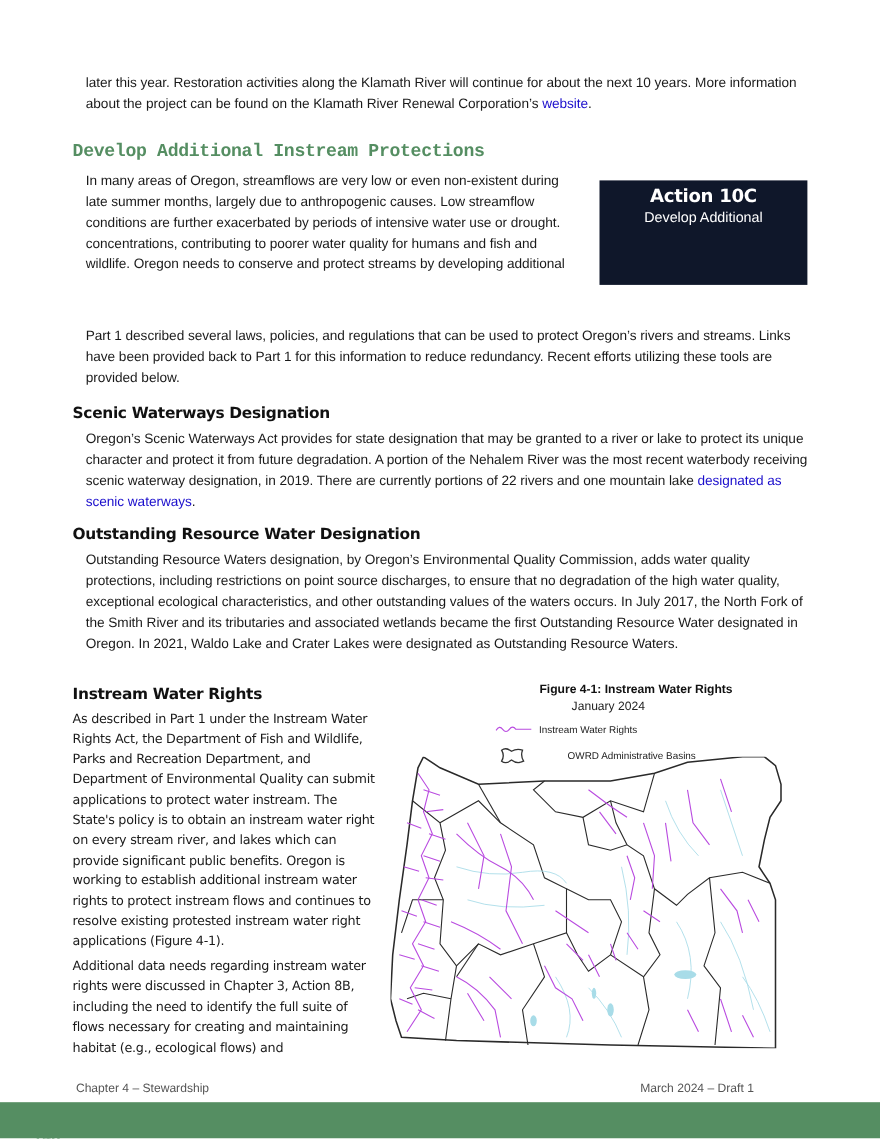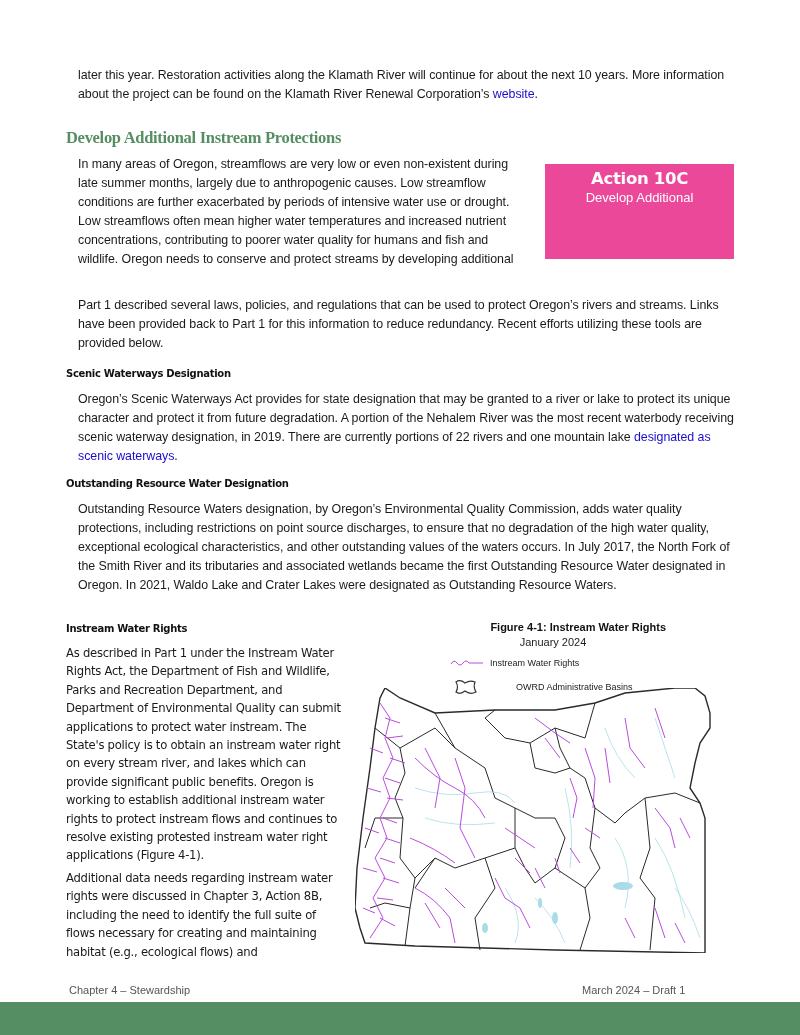--- a/index.html
+++ b/index.html
@@ -12,33 +12,33 @@
   p { margin: 0; }
   .body-p {
     position: absolute; left: 78px; width: 660px;
     font-size: 12.4px; line-height: 19px; color: #1a1a1a;
     font-family: "Liberation Sans", sans-serif;
     letter-spacing: -0.05px;
   }
   a.link { color: #1a0dcc; text-decoration: none; }
   .section-title {
     position: absolute; left: 66px; top: 128px;
-    font-family: Liberation Serif, serif;
+    font-family: Liberation Mono, monospace;
     font-size: 16.5px; font-weight: bold; color: #558e62;
     letter-spacing: -0.3px;
   }
   .subhead {
     position: absolute; left: 66px;
     font-family: "DejaVu Sans", sans-serif;
-    font-size: 10px; font-weight: bold; color: #111;
+    font-size: 14px; font-weight: bold; color: #111;
     letter-spacing: -0.3px;
   }
   .action-box {
     position: absolute; left: 545px; top: 164px; width: 189px; height: 95px;
-    background: #ec4899; color: #fff; text-align: center;
+    background: #0f172a; color: #fff; text-align: center;
   }
   .action-box .a-title {
     font-family: "DejaVu Sans", sans-serif;
     font-size: 16.5px; font-weight: bold; margin-top: 5px; letter-spacing: -0.3px;
   }
   .action-box .a-sub {
     font-family: "Liberation Sans", sans-serif;
     font-size: 13px; line-height: 19px;
   }
   .col-text {
@@ -81,21 +81,20 @@
 <body>
 
 <p class="body-p" style="top:66px;"><span>later this year. Restoration activities along the Klamath River will continue for about the next 10 years. More information about the project can be found on the Klamath River Renewal Corporation’s </span><a class="link" href="#">website</a><span>.</span></p>
 
 <div class="section-title">Develop Additional Instream Protections</div>
 
 <div class="body-p" style="top:155px; width:700px;">
   <div>In many areas of Oregon, streamflows are very low or even non-existent during</div>
   <div>late summer months, largely due to anthropogenic causes. Low streamflow</div>
   <div>conditions are further exacerbated by periods of intensive water use or drought.</div>
-  <div>Low streamflows often mean higher water temperatures and increased nutrient</div>
   <div>concentrations, contributing to poorer water quality for humans and fish and</div>
   <div>wildlife. Oregon needs to conserve and protect streams by developing additional</div>
 </div>
 
 <div class="action-box">
   <div class="a-title">Action 10C</div>
   <div class="a-sub">Develop Additional</div>
 </div>
 
 <p class="body-p" style="top:296px;">Part 1 described several laws, policies, and regulations that can be used to protect Oregon’s rivers and streams. Links have been provided back to Part 1 for this information to reduce redundancy. Recent efforts utilizing these tools are provided below.</p>

